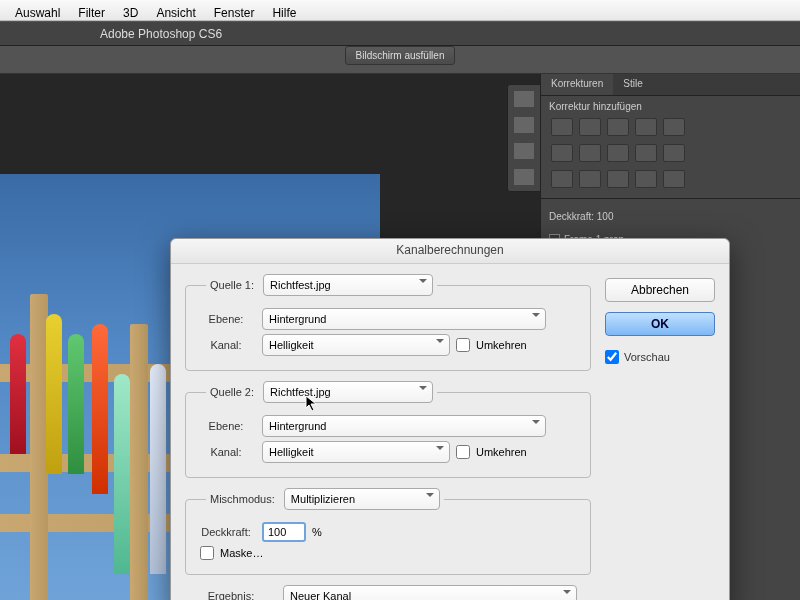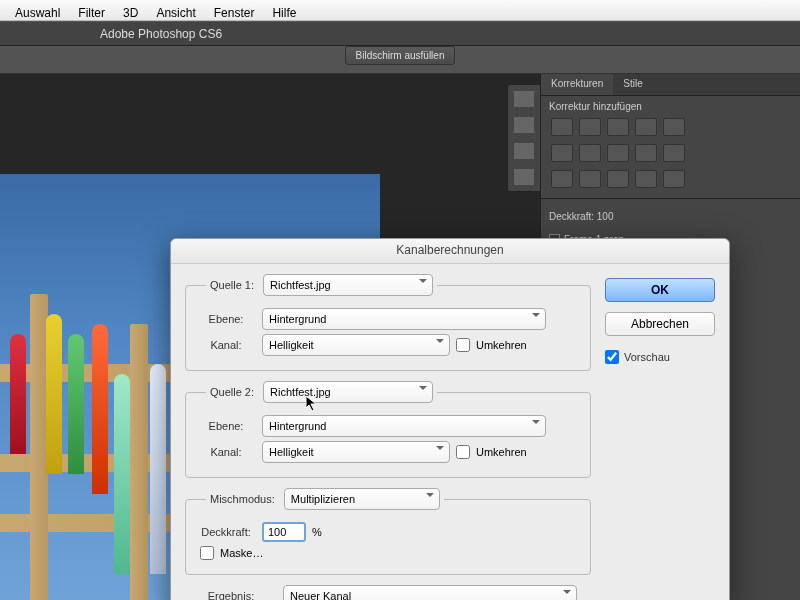--- a/index.html
+++ b/index.html
@@ -197,22 +197,22 @@
           </div>
         </fieldset>
 
         <div class="row">
           <label class="wide">Ergebnis:</label>
           <span class="sel-wrap"><select style="width:294px"><option>Neuer Kanal</option></select></span>
         </div>
 
       </div>
       <div class="dialog-right">
+        <div class="mac-btn">Abbrechen</div>
         <div class="mac-btn primary">OK</div>
-        <div class="mac-btn">Abbrechen</div>
         <div class="preview-row">
           <input type="checkbox" checked="" style="">
           <span>Vorschau</span>
         </div>
       </div>
     </div>
     <svg width="14" height="18" style="position:absolute; left:134px; top:156px; pointer-events:none;">
       <path d="M1 1 L1 13 L4 10 L7 16 L9 15 L6 9 L11 9 Z" fill="#000" stroke="#fff" stroke-width="1"></path>
     </svg>
   </div>

